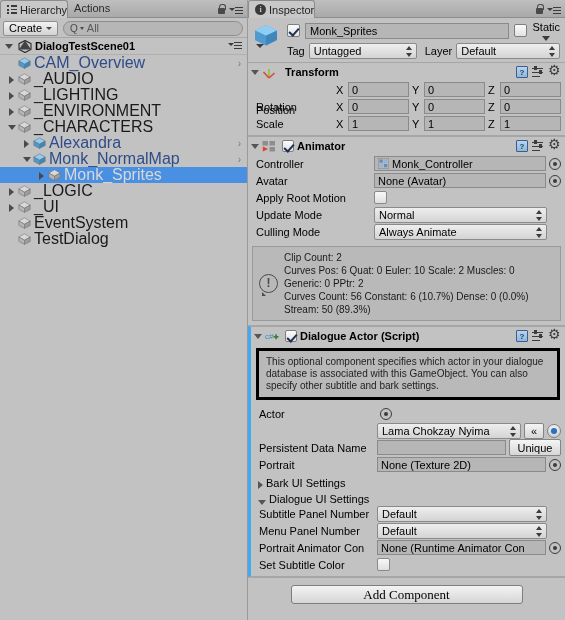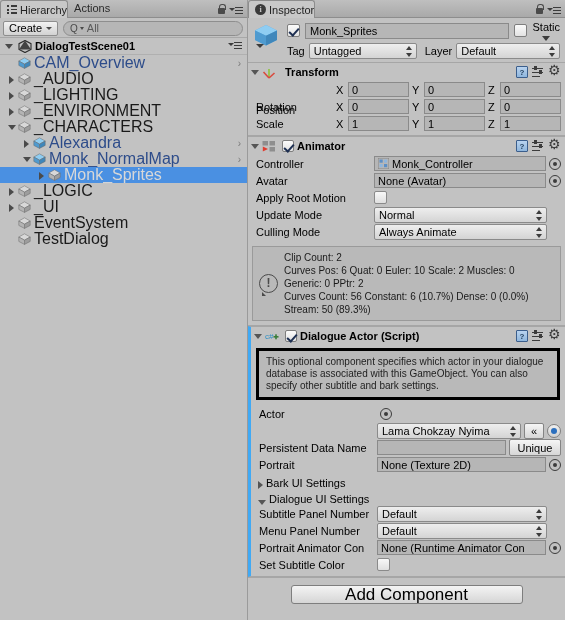--- a/index.html
+++ b/index.html
@@ -362,21 +362,22 @@
   }
   .addcomp-wrap {
     padding: 7px 0 6px 0; display:flex; justify-content:center;
     border-top: 1px solid #a6a6a6; background:#c2c2c2;
   }
   .addcomp {
     width: 232px; height: 19px;
     background: linear-gradient(#f4f4f4,#d5d5d5);
     border: 1px solid #7e7e7e; border-radius: 3px;
     display:flex;align-items:center;justify-content:center;
-    font-size: 17px;
+    font-size: 13px;
+    font-family: Liberation Serif, serif;
   }
   .spacer-fill { flex: 1; background: #c2c2c2; }
 </style>
 </head>
 <body>
 
 <div id="app">
 
   <div id="hierarchy">
 

